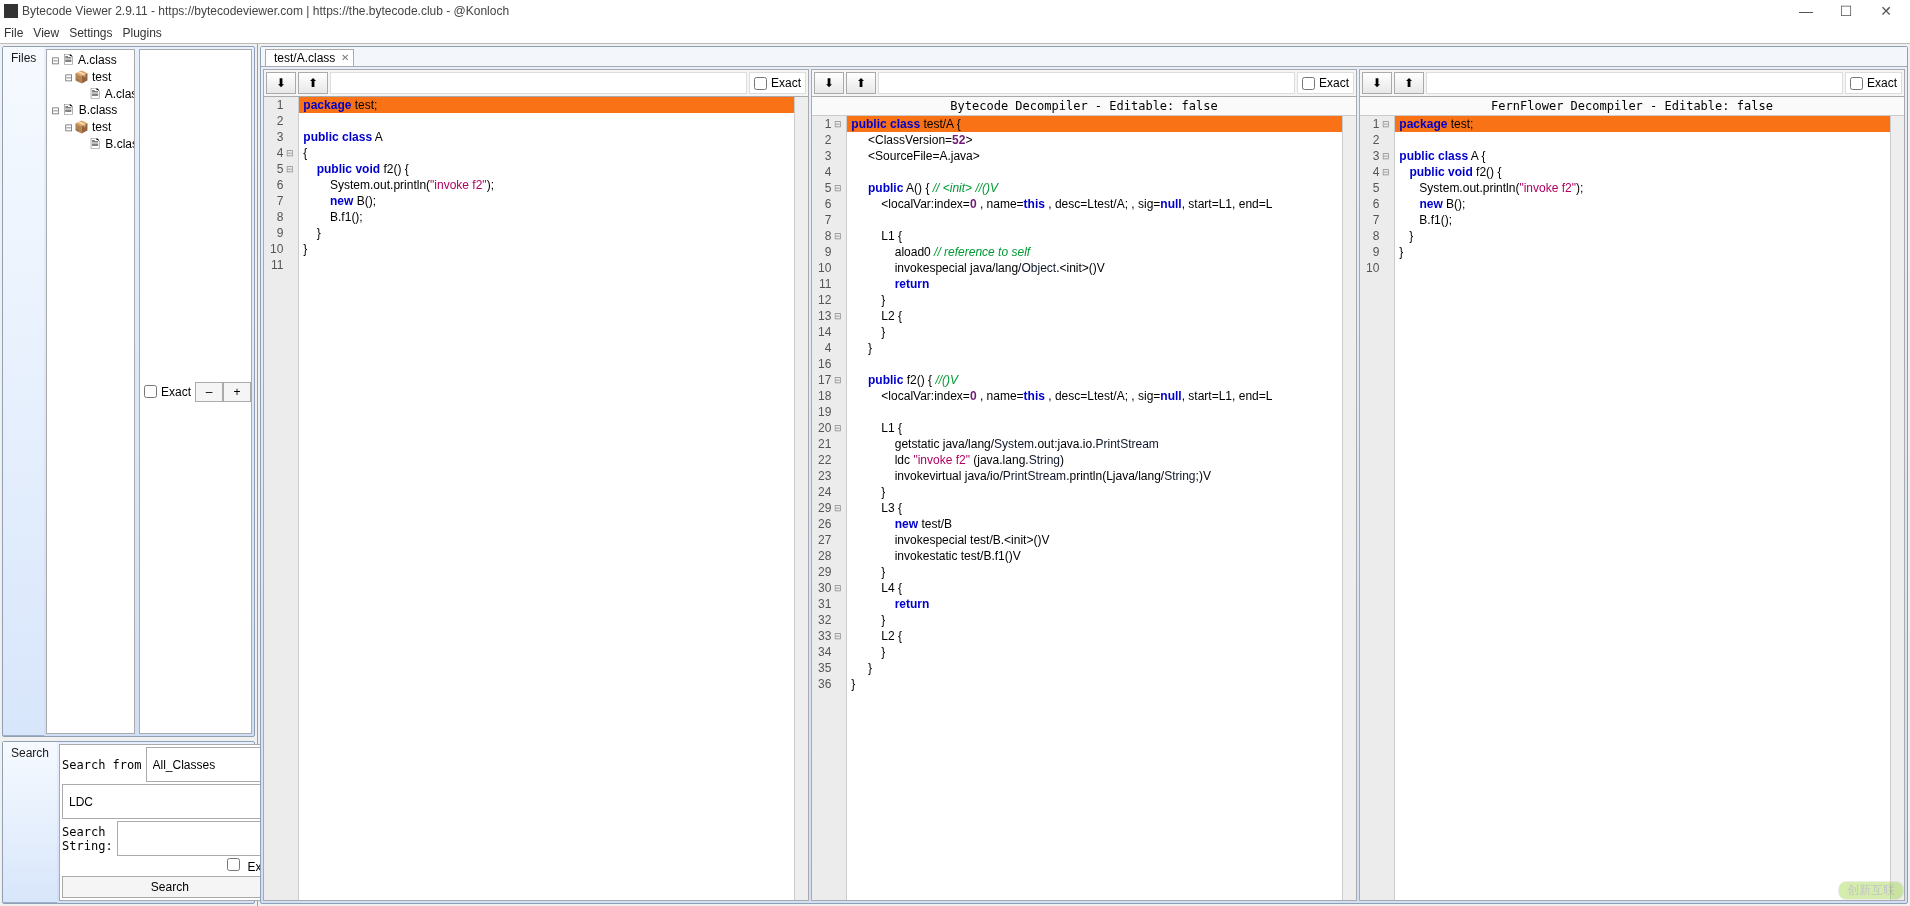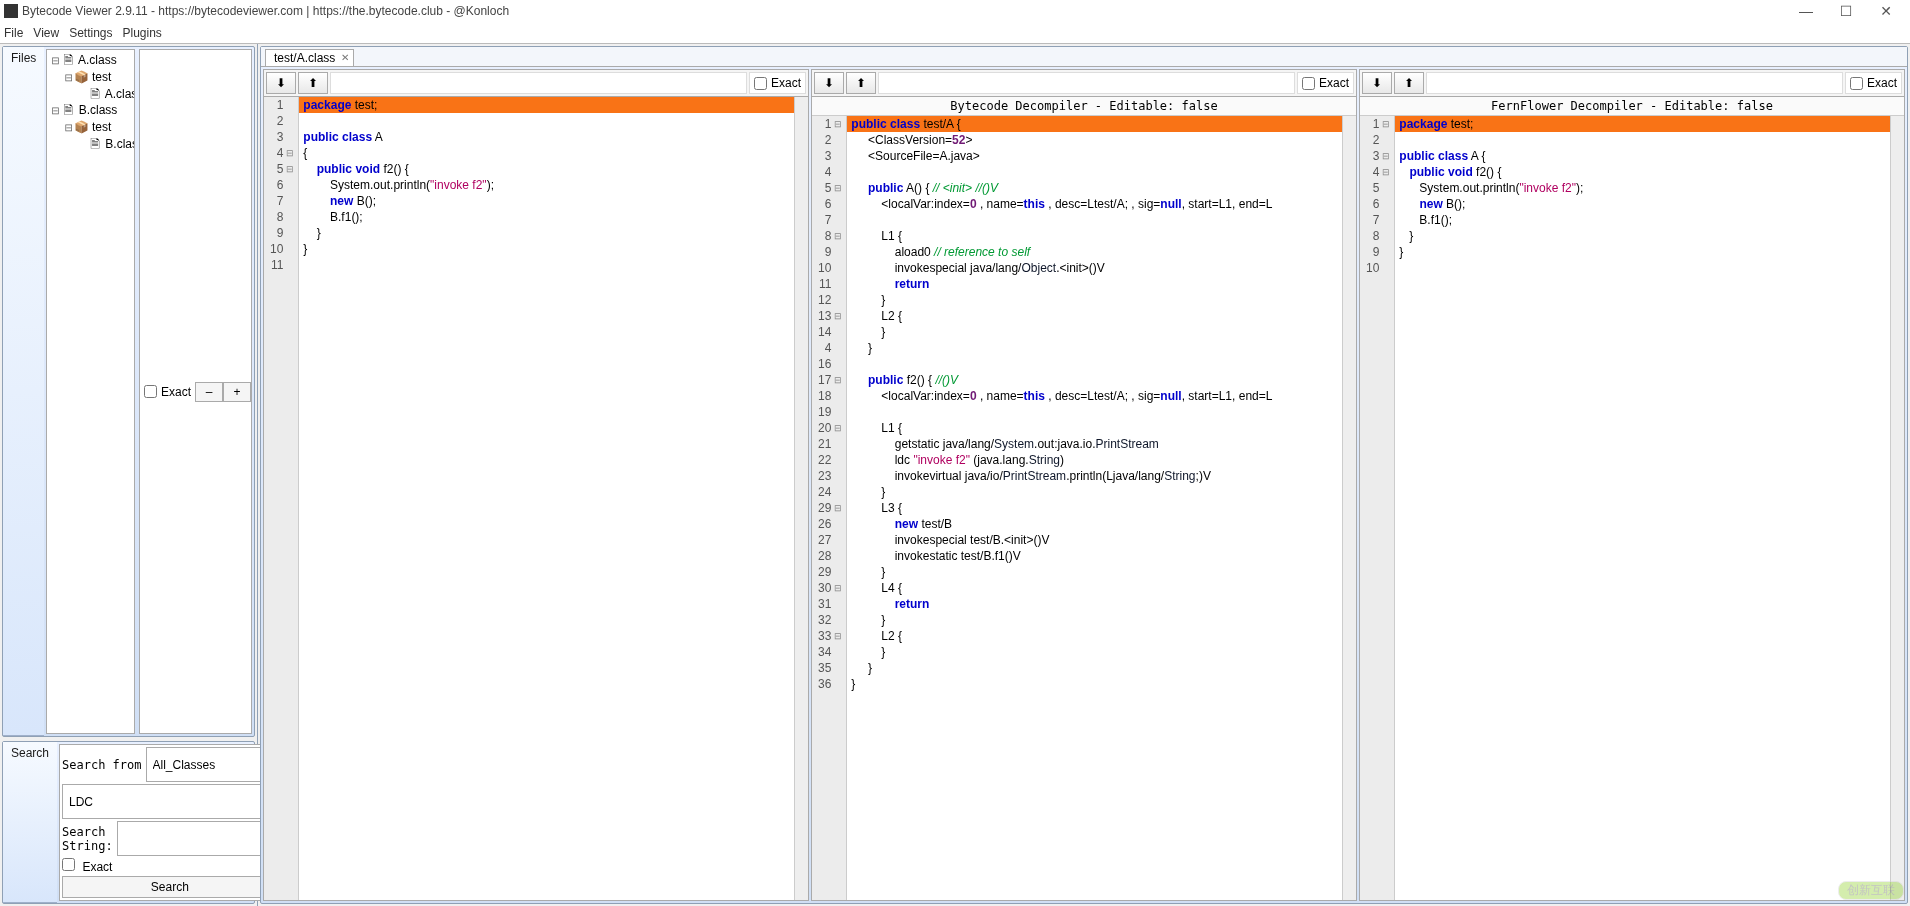--- a/index.html
+++ b/index.html
@@ -18,21 +18,21 @@
 .tree-area { flex: 1; background: #fff; border: 1px solid #aaa; margin: 2px; overflow: auto; font-family: "Consolas", monospace; padding: 2px; }
 .tree-node { white-space: nowrap; line-height: 16px; }
 .tn-ind { display: inline-block; }
 .tn-handle { display: inline-block; width: 12px; text-align: center; color: #666; font-size: 10px; }
 .tn-icon { display: inline-block; width: 14px; text-align: center; }
 .files-bottom { display: flex; align-items: center; border: 1px solid #aaa; margin: 2px; background: #fff; }
 .files-bottom label { flex: 1; display: flex; align-items: center; padding: 2px 4px; }
 .files-bottom button { width: 28px; height: 20px; border: 1px solid #aaa; background: #f5f5f5; }
 .search-panel { }
 .search-body { background: #fff; border: 1px solid #aaa; margin: 2px; padding: 2px; display: flex; flex-direction: column; gap: 2px; }
-.search-row { display: flex; align-items: center; gap: 4px; }
+.search-row { display: flex; align-items: center; gap: 4px; justify-content: flex-end; }
 .search-row select, .search-row input[type=text] { flex: 1; border: 1px solid #aaa; height: 35px; padding: 0 2px; background: #fff; }
 .search-row-label { font-family: "Consolas", monospace; }
 .search-btn { width: 100%; height: 22px; border: 1px solid #aaa; background: #f5f5f5; }
 .root-box { border: 1px solid #aaa; margin: 2px; background: #fff; flex: 1; padding: 4px; }
 .circle { display: inline-block; width: 8px; height: 8px; background: #666; border-radius: 50%; margin-right: 4px; vertical-align: middle; }
 .right-area { flex: 1; display: flex; flex-direction: column; }
 .workspace-panel { flex: 1; margin: 2px; border: 1px solid #8fa0b5; background: linear-gradient(#e8f0ff, #d0dff5); display: flex; flex-direction: column; border-radius: 2px; }
 .ws-head { padding: 4px 12px; border-bottom: 1px solid #9fb0ca; background: linear-gradient(#f6faff,#d8e6fb); }
 .tabstrip { display: flex; background: #f3f6fb; border-bottom: 1px solid #aaa; padding: 2px 4px 0 4px; }
 .tab { background: #fff; border: 1px solid #aaa; border-bottom: none; padding: 1px 18px 1px 8px; position: relative; font-family: "Consolas", monospace; }

